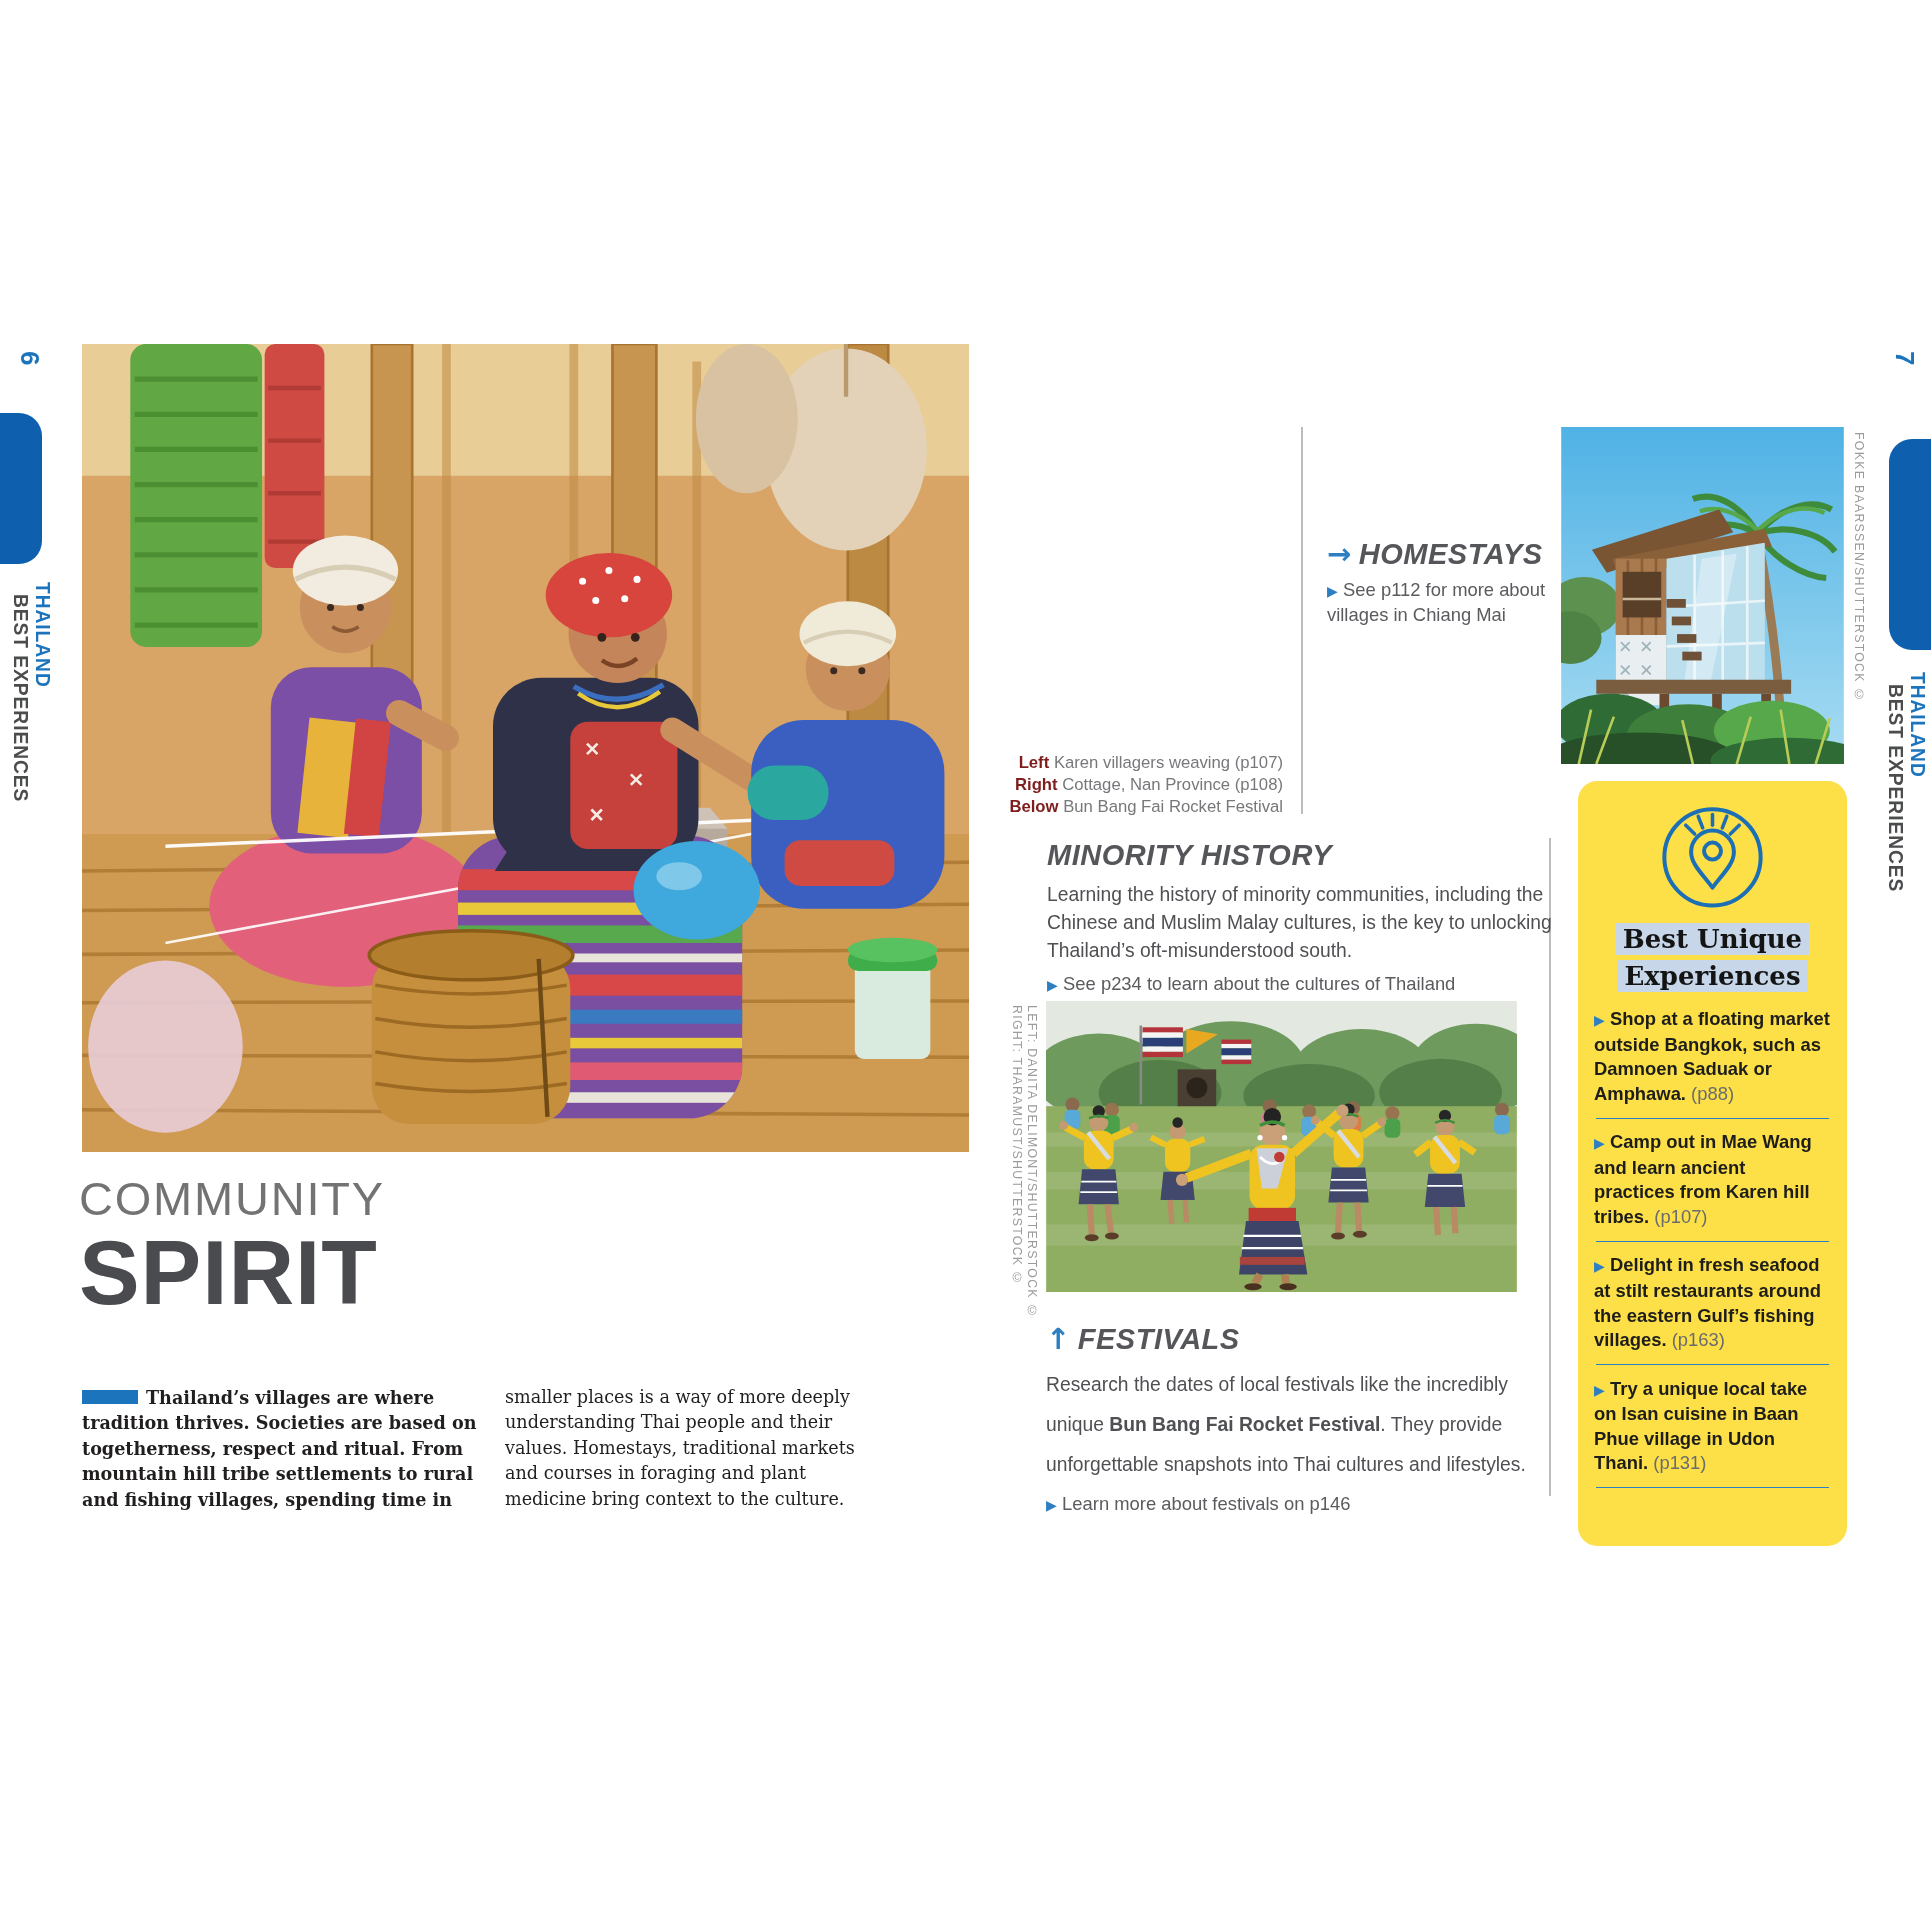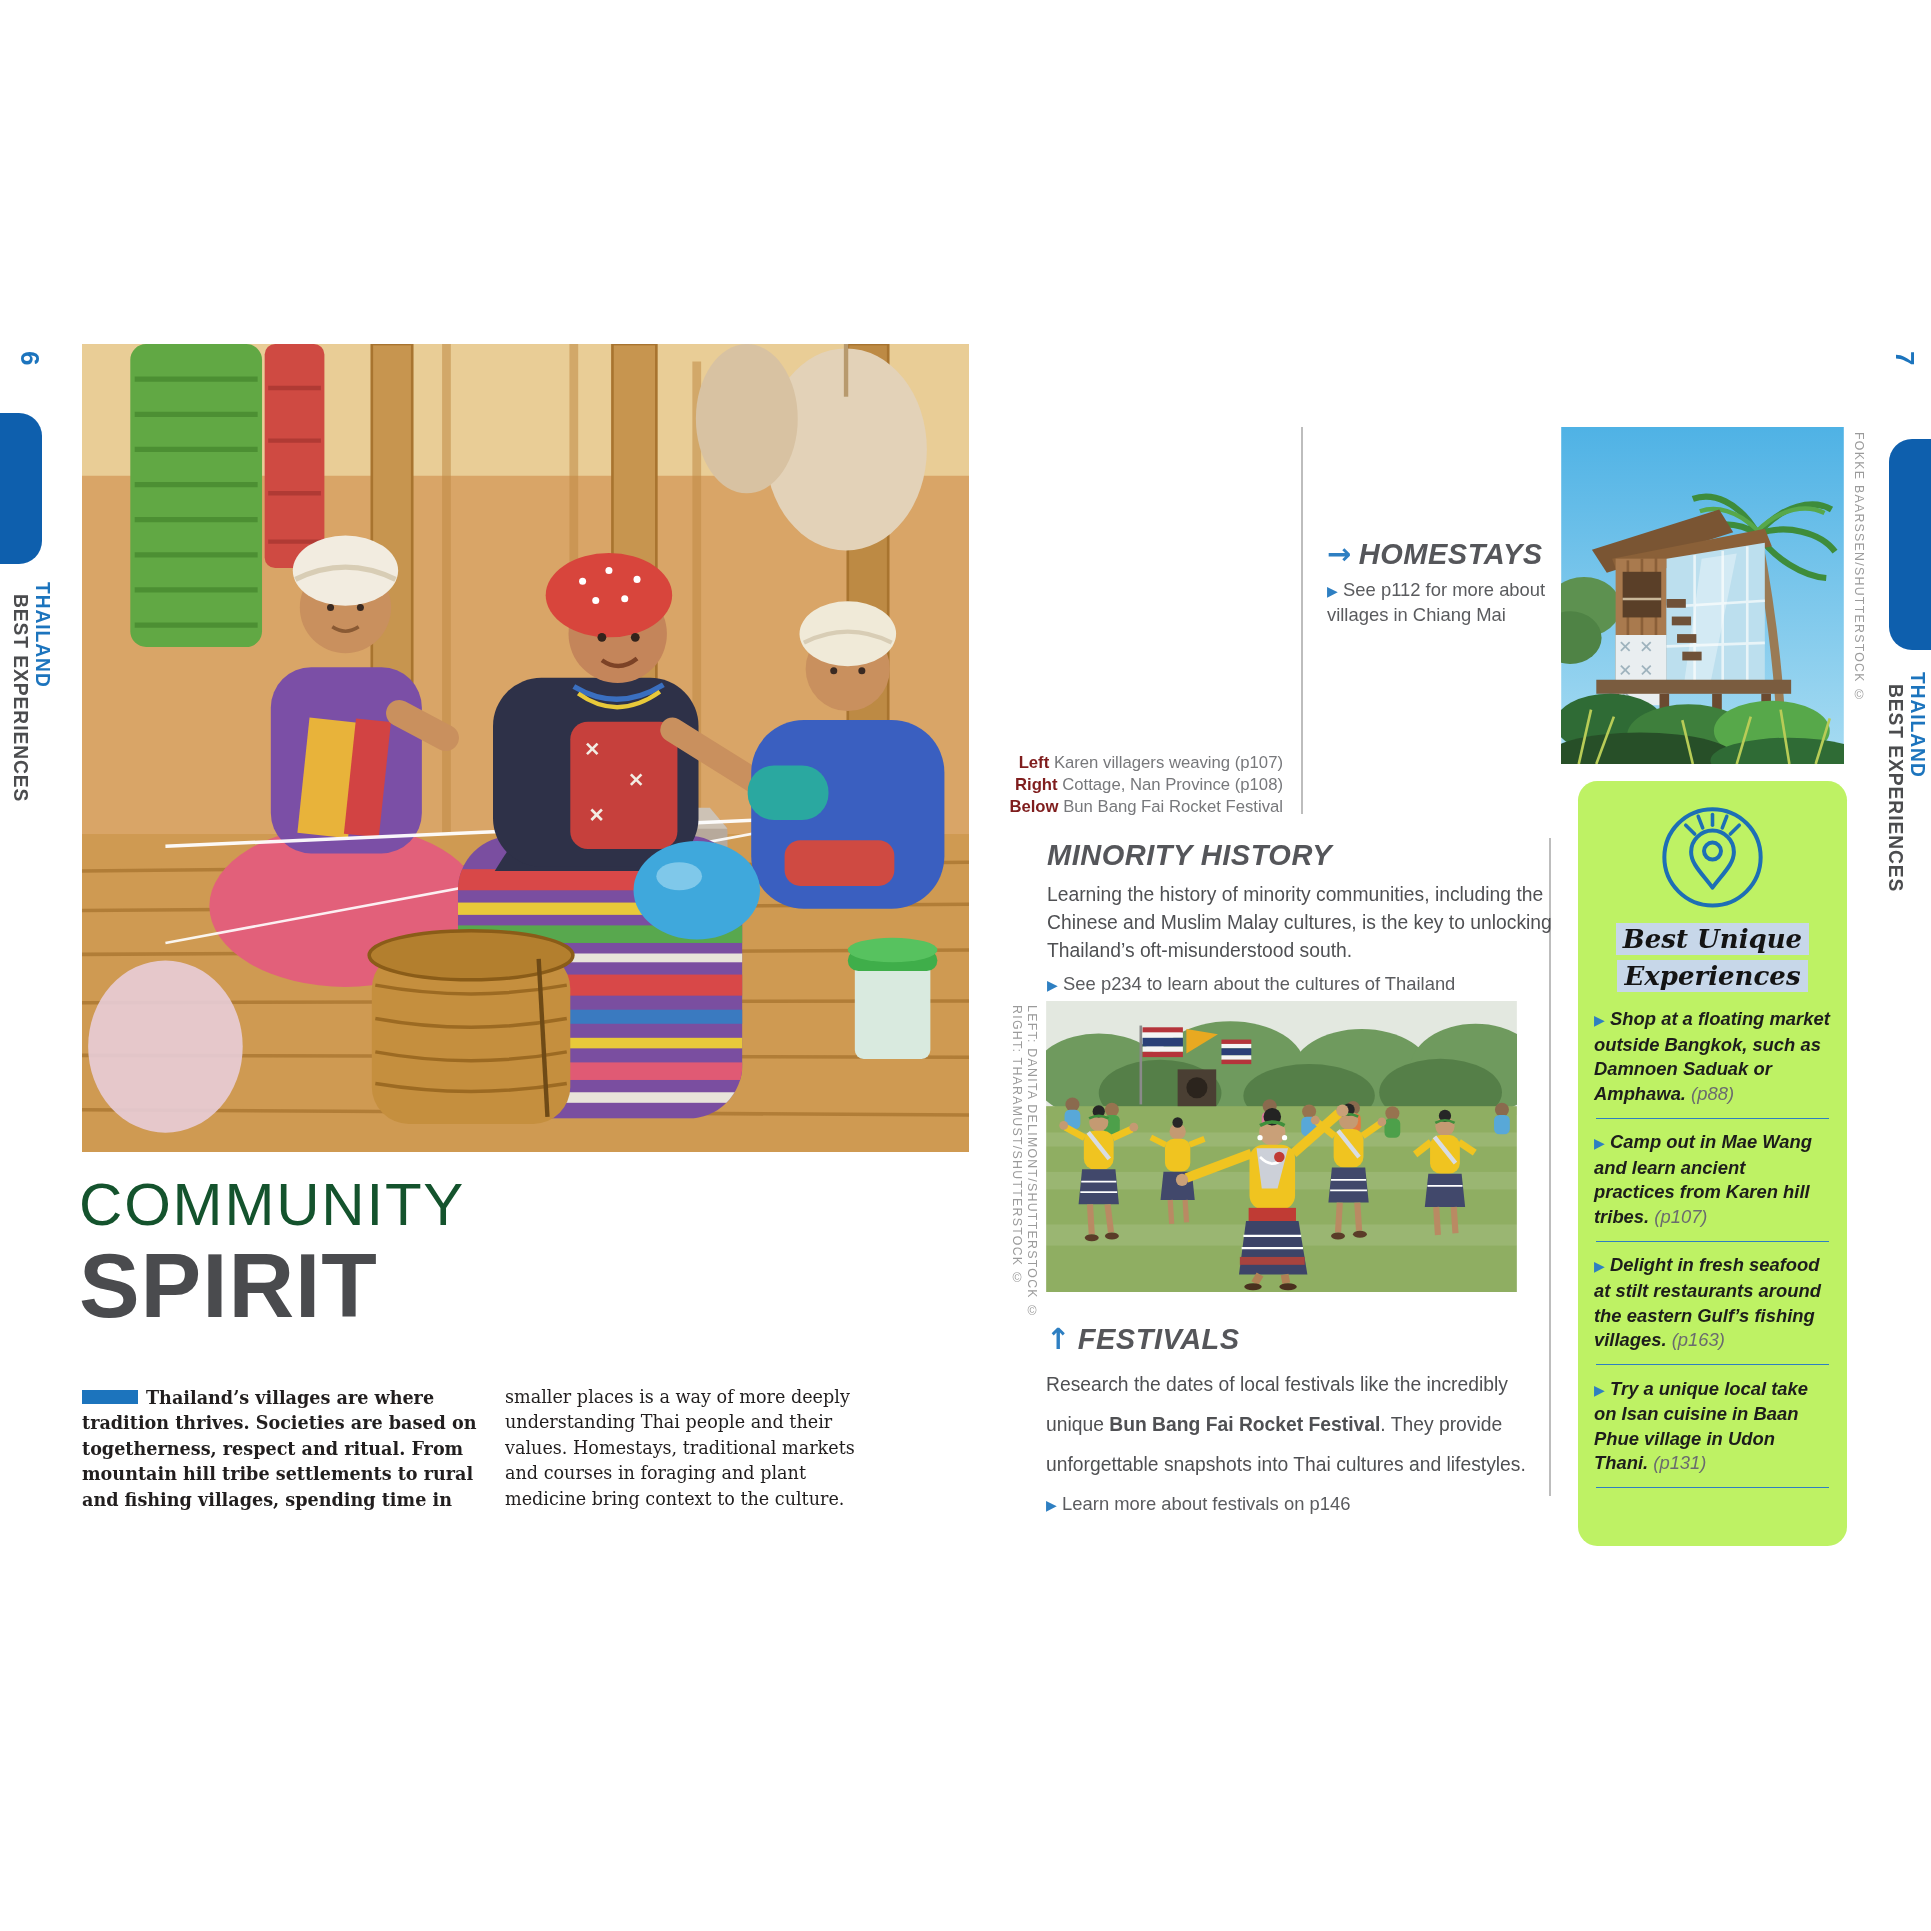--- a/index.html
+++ b/index.html
@@ -13,37 +13,37 @@
   .edge-tab{background:#0e5fad;}
   .tab-left{border-radius:0 23px 23px 0;}
   .tab-right{border-radius:23px 0 0 23px;}
   .edge-label{font-size:19.3px;font-weight:bold;letter-spacing:0.9px;}
   .edge-brand{color:#1c74bd;}
   .edge-section{color:#4b4c4e;margin-top:12.3px;display:block;}
   .credit{font-size:12.3px;letter-spacing:1.3px;color:#9b9b9b;}
   .credit div{line-height:15px;}
 
   
-  .title1{font-size:60px;font-weight:300;color:#14532d;letter-spacing:1.8px;line-height:1;}
+  .title1{font-size:47px;font-weight:300;color:#737373;letter-spacing:1.8px;line-height:1;}
   .title2{font-size:91px;font-weight:800;color:#4a4b4e;letter-spacing:0.9px;line-height:1;margin-top:5.3px;}
   .intro{font-family:"DejaVu Serif",serif;font-size:17.6px;line-height:25.5px;color:#211e1e;white-space:pre-line;}
   .lead-bar{display:inline-block;width:56px;height:14px;background:#1c74bd;margin-right:8px;}
 
   
   .sec-head{font-size:29px;font-weight:bold;color:#55565a;letter-spacing:0.5px;font-style:italic;}
   .sec-arrow{color:#2e7fc2;font-family:"DejaVu Sans",sans-serif;margin-right:7px;}
   .sec-body{font-size:19.3px;line-height:26px;color:#4f5053;margin-top:8.8px;}
   .sec-link{font-size:18.4px;line-height:23px;color:#5a5b5e;margin-top:7px;cursor:pointer;}
   .tri{color:#2e7fc2;font-family:"DejaVu Sans",sans-serif;font-size:14px;margin-right:5.3px;}
   .caps{font-size:16.7px;line-height:22px;color:#77787b;text-align:right;}
   .caps b{color:#7f1d1d;}
   .vrule{background:#bdbdbd;width:1.8px;}
 
   
-  .best-box{background:#bef264;border-radius:19.3px;font-style:italic;}
+  .best-box{background:#fde047;border-radius:19.3px;}
   .bb-head{font-family:"DejaVu Serif",serif;font-weight:bold;font-size:26px;line-height:37px;
            color:#141414;text-align:center;}
   .hl{background:#c7d7e9;padding:0.9px 7px;}
   .bb-items{padding:12.3px 16px 0 16px;}
   .bb-item{font-size:18.4px;line-height:24.6px;color:#232323;}
   .bb-item b{color:#1d1d1b;}
   .bb-page{color:#6a6b6e;font-weight:normal;}
   .bb-div{border-top:1.8px solid #2e7fc2;margin:11.4px 1.8px;}
 </style>
 </head>

